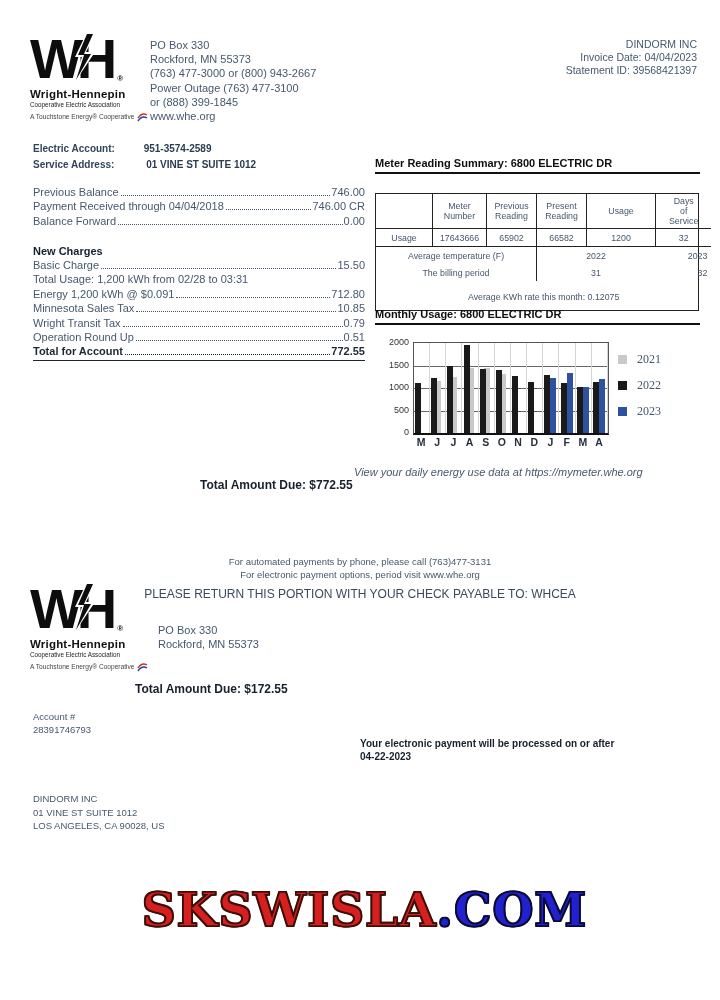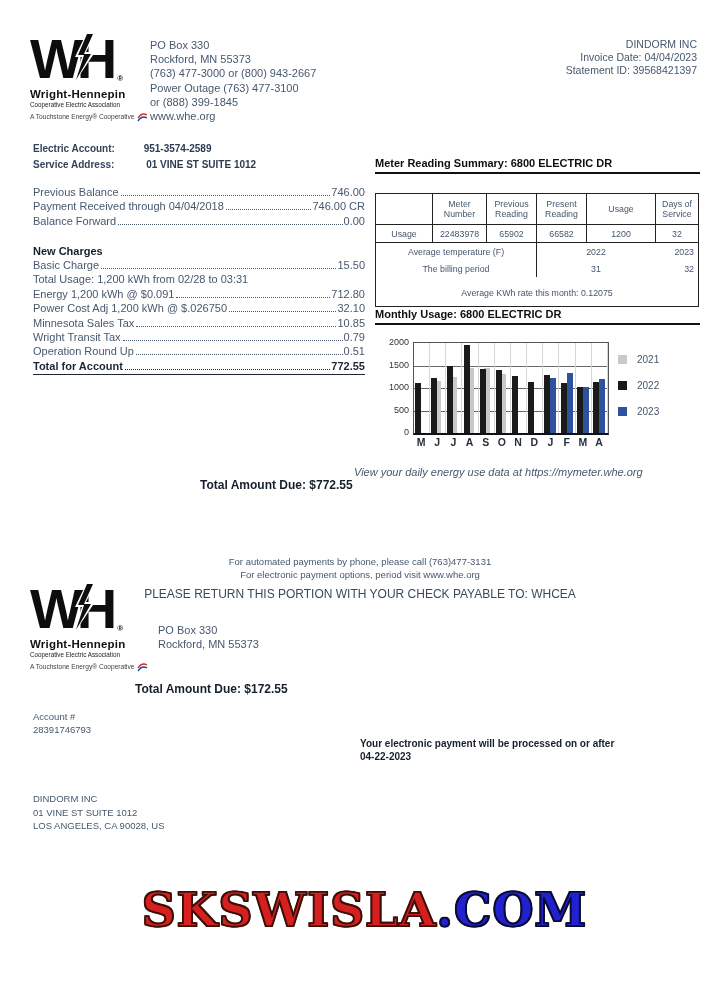--- a/index.html
+++ b/index.html
@@ -37,21 +37,21 @@
 
   
   .col-heading{position:absolute;left:375px;width:325px;font-size:11px;font-weight:700;color:#0f0f0f;
                border-bottom:2px solid #111;padding-bottom:3px;}
 
   
   .meter-table{position:absolute;left:375px;top:193px;width:322px;border:1.5px solid #222;
                display:grid;grid-template-columns:56px 54px 50px 50px 69px 1fr;
                font-size:8.8px;color:#44566b;background:#fff;}
   .mt-cell{display:flex;align-items:center;justify-content:center;text-align:center;
-           padding:2px 1px;min-height:13px;}
+           padding:2px 13px;min-height:13px;}
   .mt-head{min-height:26px;border-bottom:1px solid #222;}
   .mt-bl{border-left:1px solid #222;}
   .mt-bb{border-bottom:1px solid #222;}
   .mt-span-label{grid-column:1/4;justify-content:center;}
   .mt-span-mid{grid-column:4/6;border-left:1px solid #222;}
   .mt-right{grid-column:6/7;justify-content:flex-end;padding-right:4px;}
   .mt-rate{grid-column:1/7;justify-content:center;padding:9px 0 7px 0;}
 
   
   .chart-box{position:absolute;left:375px;top:336px;width:325px;height:148px;}
@@ -60,21 +60,21 @@
   .gridline{position:absolute;left:0;width:100%;height:1px;background:#666;}
   .vsep{position:absolute;top:0;bottom:0;width:1px;background:#d5d5d5;}
   .bar-group{position:absolute;bottom:0;height:100%;}
   .bar{position:absolute;bottom:0;}
   .ytick{position:absolute;width:32px;text-align:right;font-size:9px;color:#333;left:2px;}
   .chart-xlabels{position:absolute;left:38px;top:100px;width:194px;display:flex;}
   .chart-xlabels span{flex:1;text-align:center;font-size:10.5px;font-weight:700;color:#26303c;}
   .chart-legend{position:absolute;left:243px;top:10px;}
   .legend-row{display:flex;align-items:center;gap:10px;height:26px;}
   .legend-sq{width:9px;height:9px;display:inline-block;}
-  .legend-label{font-size:10px;color:#44566b;}
+  .legend-label{font-size:12px;color:#44566b;font-family:Liberation Serif, serif;}
   .chart-caption{position:absolute;left:354px;top:466px;font-size:11px;font-style:italic;color:#46586e;}
 
   
   .center-line{position:absolute;left:0;width:720px;text-align:center;}
   .pay-small{font-size:9.5px;color:#46586e;}
   .pay-return{font-size:12px;color:#3a4a5c;}
 
   .stub-address{position:absolute;left:158px;top:623px;font-size:11px;line-height:14.2px;}
   .total-due-stub{position:absolute;left:135px;top:682px;font-size:12px;font-weight:700;color:#16202c;}
   .account-block{position:absolute;left:33px;top:710px;font-size:9.5px;line-height:13px;}
@@ -167,25 +167,20 @@
       </div>
       <div class="ledger-row">
         <span class="ledger-label">Total Usage: 1,200 kWh from 02/28 to 03:31</span>
       </div>
       <div class="ledger-row">
         <span class="ledger-label">Energy 1,200 kWh @ $0.091</span>
         <span class="ledger-dots"></span>
         <span class="ledger-value">712.80</span>
       </div>
       <div class="ledger-row">
-        <span class="ledger-label">Power Cost Adj 1,200 kWh @ $.026750</span>
-        <span class="ledger-dots"></span>
-        <span class="ledger-value">32.10</span>
-      </div>
-      <div class="ledger-row">
         <span class="ledger-label">Minnesota Sales Tax</span>
         <span class="ledger-dots"></span>
         <span class="ledger-value">10.85</span>
       </div>
       <div class="ledger-row">
         <span class="ledger-label">Wright Transit Tax</span>
         <span class="ledger-dots"></span>
         <span class="ledger-value">0.79</span>
       </div>
       <div class="ledger-row">
@@ -206,21 +201,21 @@
 
   <div class="meter-table">
     <div class="mt-cell mt-head"></div>
     <div class="mt-cell mt-head mt-bl">Meter Number</div>
     <div class="mt-cell mt-head mt-bl">Previous Reading</div>
     <div class="mt-cell mt-head mt-bl">Present Reading</div>
     <div class="mt-cell mt-head mt-bl">Usage</div>
     <div class="mt-cell mt-head mt-bl">Days of Service</div>
 
     <div class="mt-cell mt-bb">Usage</div>
-    <div class="mt-cell mt-bb mt-bl">22483978</div>
+    <div class="mt-cell mt-bb mt-bl">17643666</div>
     <div class="mt-cell mt-bb mt-bl">65902</div>
     <div class="mt-cell mt-bb mt-bl">66582</div>
     <div class="mt-cell mt-bb mt-bl">1200</div>
     <div class="mt-cell mt-bb mt-bl">32</div>
 
     <div class="mt-cell mt-span-label">Average temperature (F)</div>
     <div class="mt-cell mt-span-mid">2022</div>
     <div class="mt-cell mt-right">2023</div>
 
     <div class="mt-cell mt-span-label">The billing period</div>

